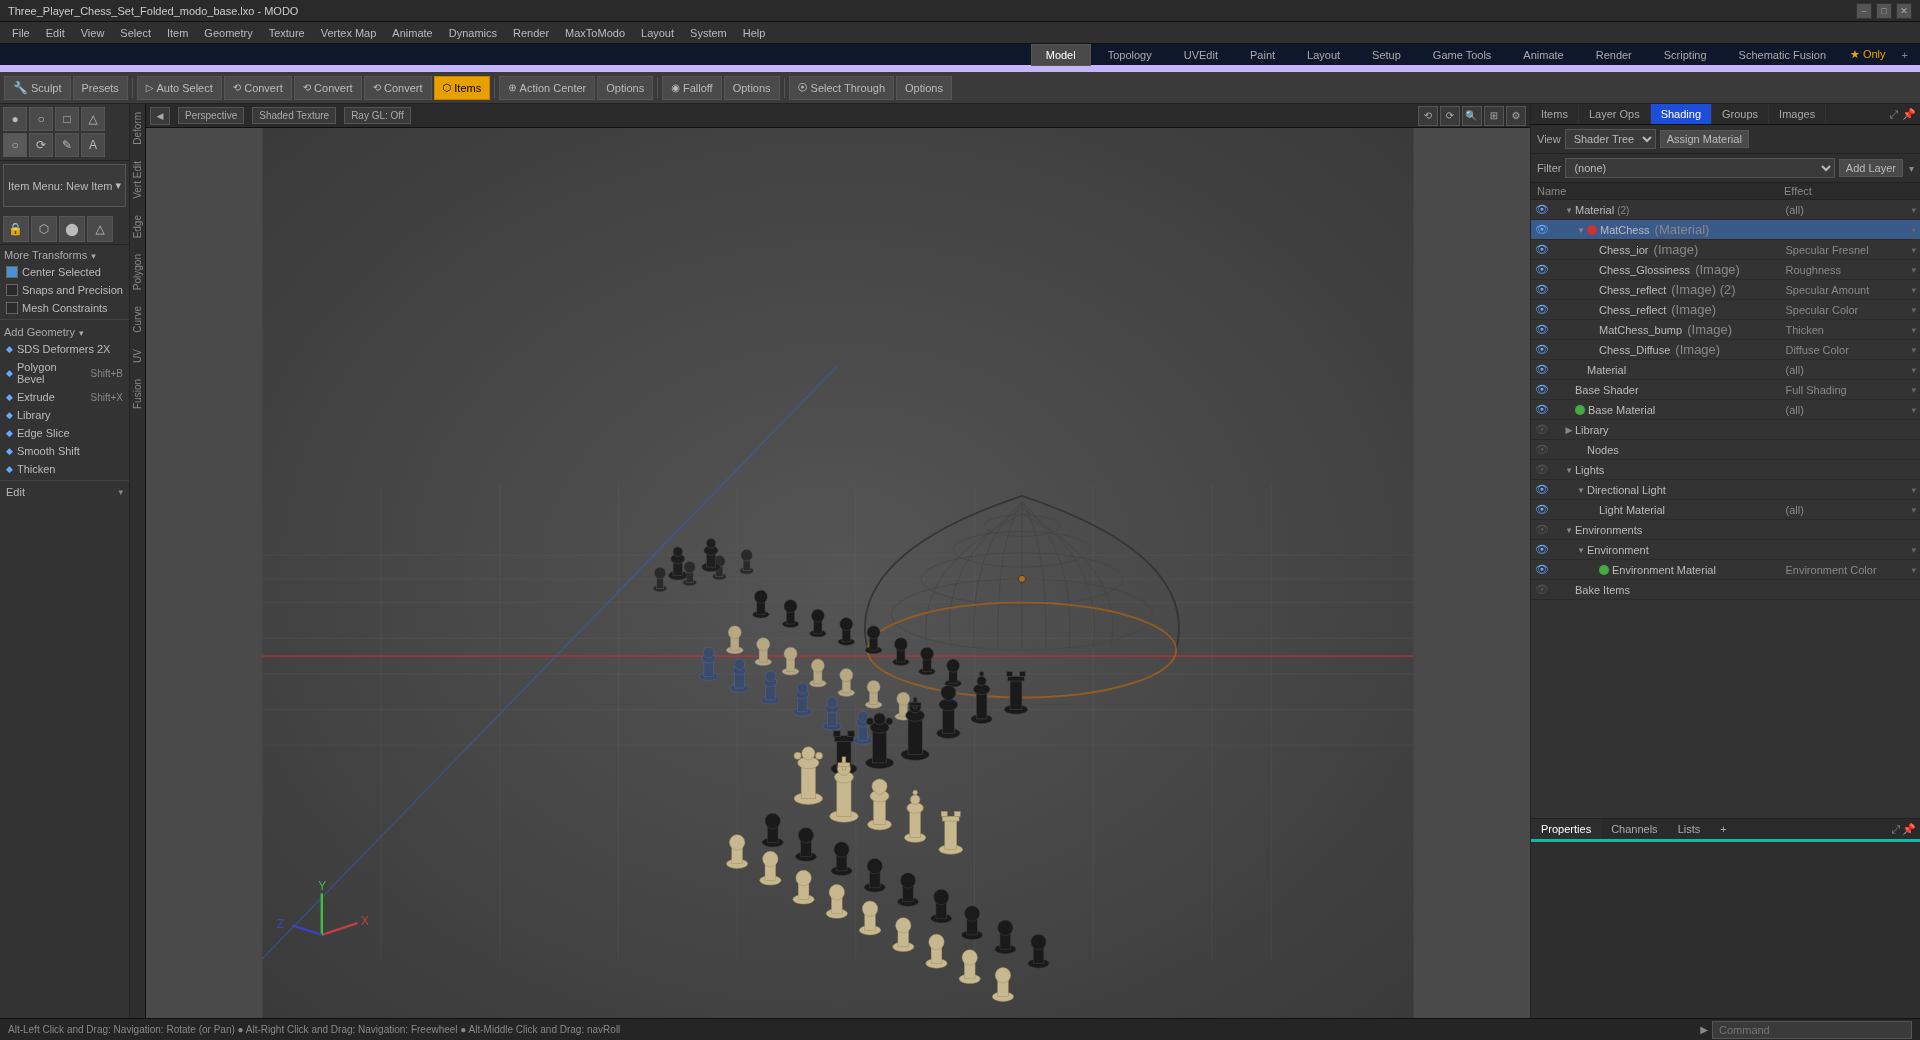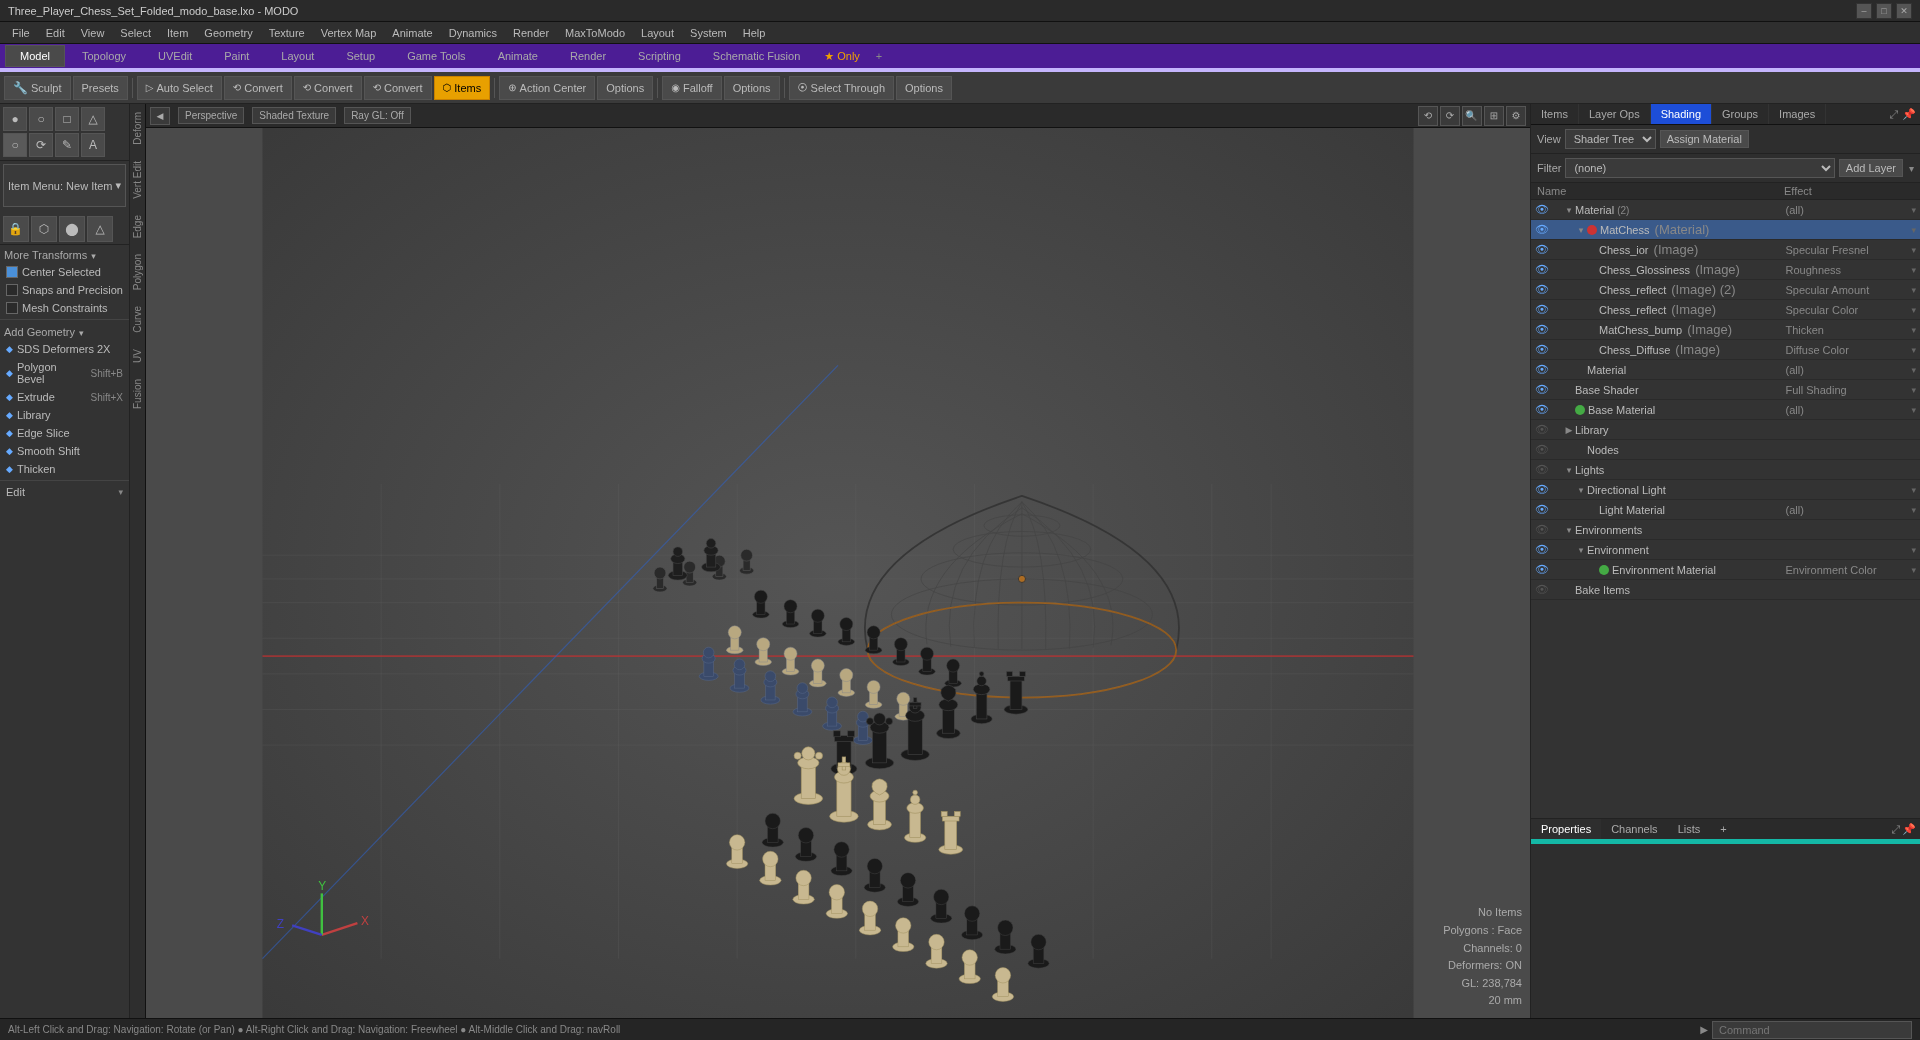--- a/index.html
+++ b/index.html
@@ -8,21 +8,21 @@
     
     #titlebar { background: #2a2a2a; height: 22px; display: flex; align-items: center; justify-content: space-between; padding: 0 8px; border-bottom: 1px solid #111; }
     #titlebar-controls { display: flex; gap: 4px; }
     .titlebar-btn { width: 16px; height: 16px; background: #555; border: 1px solid #333; display: flex; align-items: center; justify-content: center; font-size: 9px; cursor: pointer; color: #aaa; }
 
     
     #menubar { background: #2f2f2f; height: 22px; display: flex; align-items: center; padding: 0 4px; border-bottom: 1px solid #111; }
     .menu-item { padding: 2px 8px; color: #bbb; font-size: 11px; cursor: pointer; }
 
     
-    #tabbar { background: #4c1d95; height: 28px; display: flex; align-items: center; border-bottom: 4px solid #c4b5fd; padding: 0 4px; }
+    #tabbar { background: #0f172a; height: 28px; display: flex; align-items: center; border-bottom: 7px solid #c4b5fd; padding: 0 4px; justify-content: flex-end; }
     .tab { padding: 4px 14px; color: #aaa; font-size: 11px; cursor: pointer; border: 1px solid transparent; margin: 0 1px; }
     .tab.active { background: #4a4a4a; color: #fff; border-color: #555; }
     .tab-plus { color: #888; padding: 4px 8px; cursor: pointer; }
 
     
     #toolbar { background: #3a3a3a; height: 32px; display: flex; align-items: center; padding: 0 4px; border-bottom: 1px solid #222; gap: 2px; }
     .toolbar-btn { background: #4a4a4a; border: 1px solid #555; padding: 3px 8px; color: #bbb; font-size: 11px; cursor: pointer; display: flex; align-items: center; gap: 3px; white-space: nowrap; height: 24px; }
     .toolbar-btn.active { background: #e8a000; color: #000; border-color: #c88000; }
     .toolbar-sep { width: 1px; background: #555; height: 20px; margin: 0 2px; }
 
@@ -85,21 +85,21 @@
     .st-indent { display: inline-block; }
     .st-expand { width: 12px; height: 12px; display: flex; align-items: center; justify-content: center; color: #888; font-size: 9px; cursor: pointer; }
     .st-color-dot { width: 10px; height: 10px; border-radius: 50%; display: inline-block; margin-right: 3px; }
     .st-name { flex: 1; color: #bbb; font-size: 11px; overflow: hidden; text-overflow: ellipsis; white-space: nowrap; }
     .st-type { color: #888; font-size: 13px; margin-left: 2px; }
     .st-effect { width: 130px; color: #888; font-size: 11px; text-align: left; padding-left: 4px; }
     .st-arrow { color: #666; font-size: 9px; cursor: pointer; }
 
     
     #props-panel { height: 200px; background: #2e2e2e; border-top: 1px solid #222; display: flex; flex-direction: column; }
-    #props-tabs { display: flex; background: #2a2a2a; border-bottom: 5px solid #14b8a6; }
+    #props-tabs { display: flex; background: #2a2a2a; border-bottom: 3px solid #14b8a6; }
     .pt-tab { padding: 4px 10px; color: #aaa; font-size: 11px; cursor: pointer; }
     .pt-tab.active { background: #2e2e2e; color: #fff; }
     #props-content { flex: 1; padding: 8px; }
 
     
     #statusbar { background: #252525; height: 22px; display: flex; align-items: center; padding: 0 8px; border-top: 1px solid #111; justify-content: space-between; }
     .status-text { color: #888; font-size: 10px; }
     #command-bar { display: flex; align-items: center; gap: 4px; }
     .cmd-arrow { color: #888; font-size: 10px; }
     .cmd-input { background: #3a3a3a; border: 1px solid #555; color: #bbb; font-size: 11px; padding: 2px 6px; width: 200px; height: 18px; }
@@ -758,28 +758,20 @@
         <g transform="translate(50, 680)">
           <line x1="0" y1="0" x2="30" y2="-10" stroke="#c04040" stroke-width="2"></line>
           <line x1="0" y1="0" x2="0" y2="-35" stroke="#40c040" stroke-width="2"></line>
           <line x1="0" y1="0" x2="-25" y2="-8" stroke="#4040c0" stroke-width="2"></line>
           <text x="33" y="-8" fill="#c04040" font-size="10">X</text>
           <text x="-3" y="-38" fill="#40c040" font-size="10">Y</text>
           <text x="-38" y="-6" fill="#4040c0" font-size="10">Z</text>
         </g>
       </svg>
 
-      <div id="viewport-stats">
-        <div>No Items</div>
-        <div>Polygons : Face</div>
-        <div>Channels: 0</div>
-        <div>Deformers: ON</div>
-        <div>GL: 238,784</div>
-        <div>20 mm</div>
-      </div>
     </div>
   </div>
 
   <div id="right-panel">
 
     <div id="right-panel-tabs">
       <div class="rp-tab">
         <span>Items</span>
       </div>
       <div class="rp-tab">

